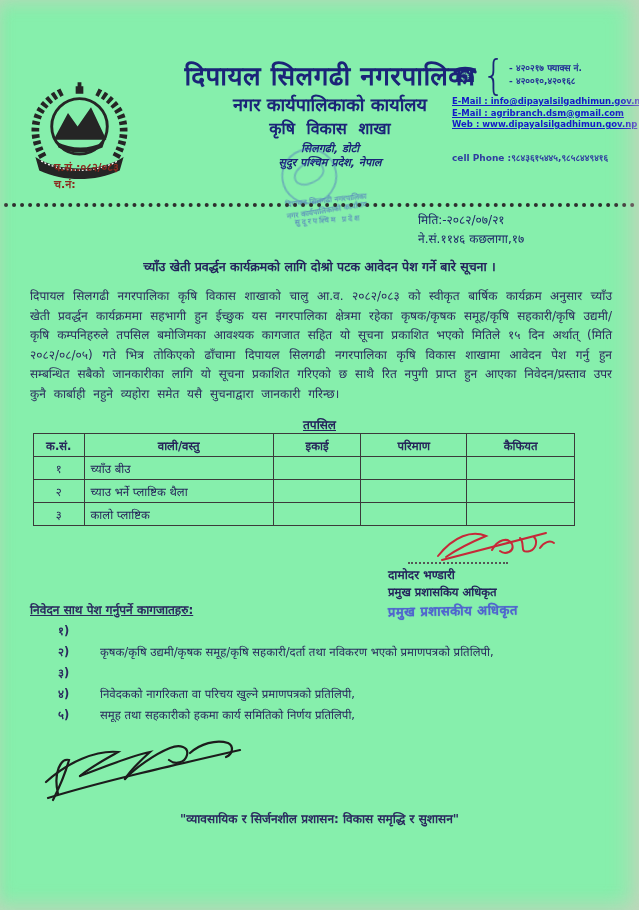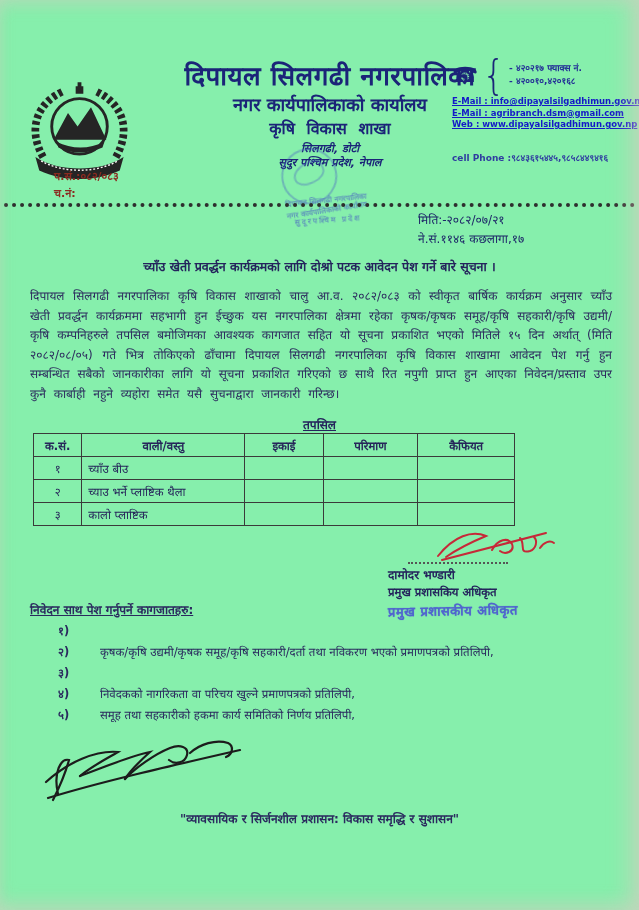--- a/index.html
+++ b/index.html
@@ -29,21 +29,21 @@
   .contact { position:absolute; left:452px; top:58px; width:184px; }
   .phone-row { display:flex; align-items:center; gap:4px; color:var(--header-blue,#1b2478); }
   .phone-glyph { font-size:21px; line-height:21px; }
   .brace { font-size:36px; font-weight:300; line-height:34px; transform:scaleY(1.15); }
   .phone-lines { font-size:9px; font-weight:bold; line-height:13px; color:#222e96; white-space:nowrap; }
   .mail-lines { margin-top:4px; font-size:8.5px; font-weight:bold; line-height:11.5px; color:var(--link-blue,#1418c8); }
   .mail-lines div { text-decoration:underline; white-space:nowrap; }
   .cell-line { margin-top:20px; font-size:9px; font-weight:bold; color:#2f3ca0; white-space:nowrap; }
 
   
-  .ref { position:absolute; left:54px; top:168px; font-size:11px; font-weight:bold; line-height:17px; color:var(--ref-red,#8b2b20); }
+  .ref { position:absolute; left:54px; top:159px; font-size:11px; font-weight:bold; line-height:17px; color:var(--ref-red,#8b2b20); }
 
   
   .stamp {
     position:absolute; left:258px; top:146px; width:132px; height:112px;
     transform:rotate(-10deg); opacity:.75; filter:blur(.4px);
     color:var(--stamp-blue,#4a66c2); text-align:center; pointer-events:none;
   }
   .stamp .ring { position:absolute; left:28px; top:0; width:52px; height:52px; border:2px solid rgba(74,102,194,.55); border-radius:50%; }
   .stamp .ring::after { content:""; position:absolute; left:10px; top:12px; width:28px; height:18px; border:2px solid rgba(74,102,194,.5); border-radius:60% 40% 50% 50%; transform:rotate(-14deg); }
   .stamp .s-line { font-size:7.5px; font-weight:bold; line-height:10px; opacity:.85; white-space:nowrap; }
@@ -58,21 +58,21 @@
   .dateblk { position:absolute; left:418px; top:211px; font-size:12px; font-weight:normal; line-height:19px; color:#1d2668; }
 
   
   .subject { position:absolute; left:0; right:0; top:258px; text-align:center; font-size:12.5px; font-weight:bold; color:#24245c; }
 
   
   .body-par { position:absolute; left:30px; width:582px; top:287px; font-size:12px; line-height:19.5px; text-align:justify; word-spacing:4px; color:#2c2c5e; }
 
   
   .tbl-title { position:absolute; left:0; right:0; top:416px; text-align:center; font-size:12px; font-weight:bold; text-decoration:underline; color:#24245c; }
-  table.notice { position:absolute; left:33px; top:433px; width:482px; border-collapse:collapse; }
+  table.notice { position:absolute; left:33px; top:433px; width:542px; border-collapse:collapse; }
   table.notice th, table.notice td { border:1.5px solid #3a3a3a; font-size:11.5px; color:#26265a; padding:1px 6px; height:20px; }
   table.notice th { font-weight:bold; text-align:center; }
   td.c-sn { text-align:center; width:40px; }
   td.c-item { width:205px; text-align:left; }
   td.c-unit { width:85px; }
   td.c-qty { width:105px; }
   td.c-rem { width:107px; }
 
   
   .sig-red { position:absolute; left:428px; top:526px; }

